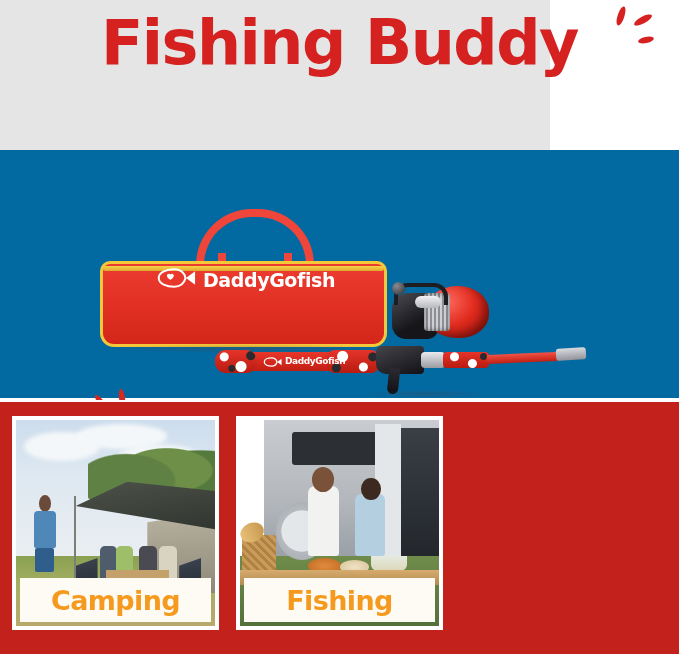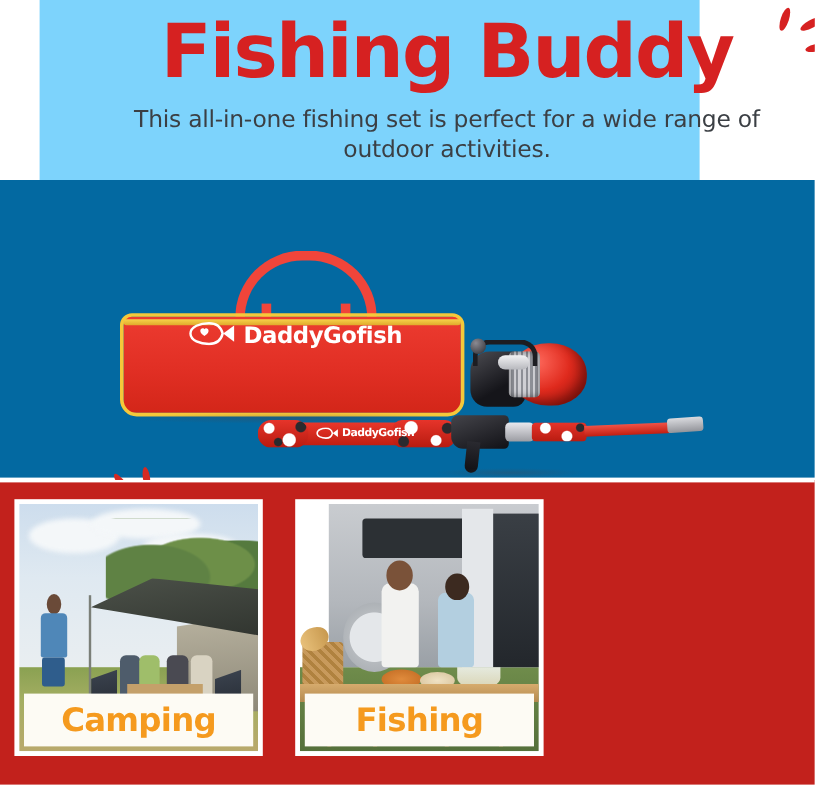--- a/index.html
+++ b/index.html
@@ -7,22 +7,21 @@
   body {
     font-family:"Liberation Sans", sans-serif;
     background:#ffffff;
     position:relative;
     overflow:hidden;
   }
 
   
   #header {
     position:absolute; left:0; top:0; width:550px; height:150px;
-    background:#7dd3fc;
-    margin-left:33px;
+    background:#e5e5e5;
   }
   #title-wrap {
     position:absolute; left:0; top:4px; width:679px; height:78px;
     display:flex; align-items:center; justify-content:center;
   }
   #page-title {
     font-family:"DejaVu Sans", sans-serif;
     font-size:62px;
     font-weight:bold;
     color:#D62121;
@@ -199,21 +198,21 @@
   .burst { position:absolute; }
 
   
   #showcase {
     position:absolute; left:0; top:400px; width:679px; height:254px;
     background:#C2211C;
     border-top:2px solid #ffffff;
   }
   #cards {
     position:absolute; left:12px; top:14px; width:655px; height:221px;
-    display:flex; gap:27px;
+    display:flex; gap:17px;
   }
   .card {
     width:207px; height:214px;
     background:#ffffff;
     padding:4px;
     position:relative;
   }
   .card-photo {
     position:absolute; left:4px; top:4px; width:199px; height:206px;
     overflow:hidden;
@@ -348,21 +347,20 @@
   <div id="title-burst">
     <svg viewBox="0 0 60 58" width="60" height="58" aria-hidden="true">
       <g fill="#D62121">
         <ellipse cx="24" cy="10" rx="3.4" ry="10" transform="rotate(18 24 10)"></ellipse>
         <ellipse cx="46" cy="14" rx="3.4" ry="10" transform="rotate(62 46 14)"></ellipse>
         <ellipse cx="49" cy="34" rx="3" ry="8" transform="rotate(78 49 34)"></ellipse>
       </g>
     </svg>
   </div>
 
-  <div id="subtitle">This all-in-one fishing set is perfect for a wide range of outdoor activities.</div>
 </div>
 
 <div id="hero">
 
   <div class="burst" style="left:84px; top:232px;">
     <svg viewBox="0 0 62 54" width="62" height="54" aria-hidden="true">
       <g fill="#D42A22">
         <ellipse cx="18" cy="22" rx="3.2" ry="11" transform="rotate(-36 18 22)"></ellipse>
         <ellipse cx="38" cy="16" rx="3" ry="9" transform="rotate(-8 38 16)"></ellipse>
         <ellipse cx="8" cy="42" rx="2.8" ry="7" transform="rotate(-74 8 42)"></ellipse>

